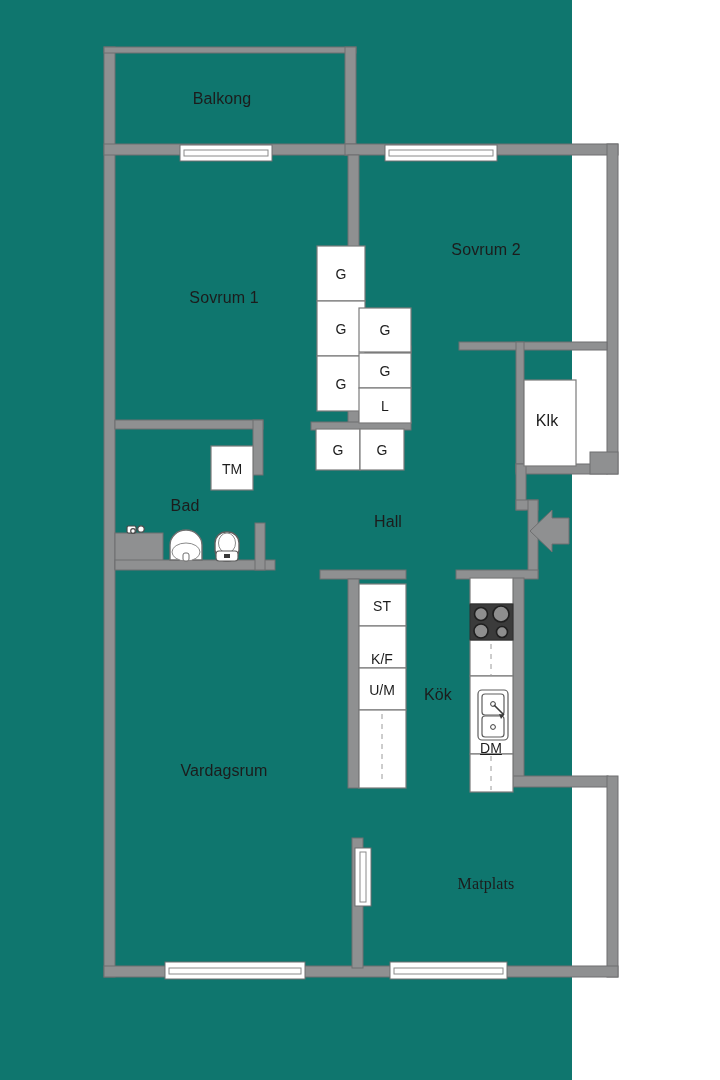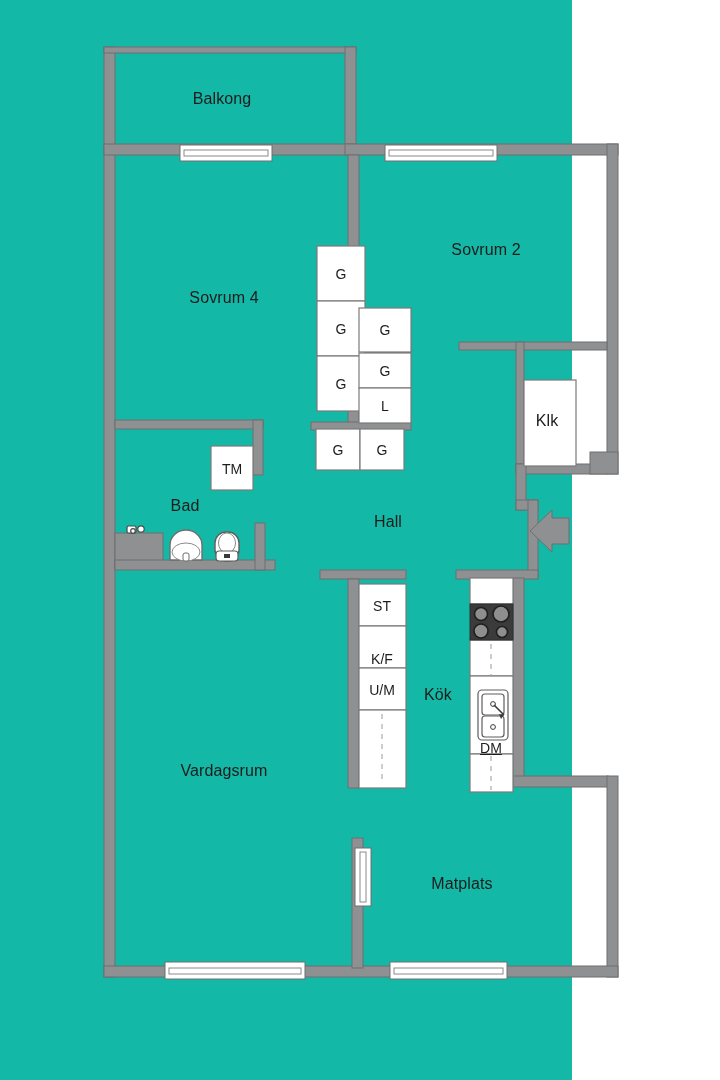--- a/index.html
+++ b/index.html
@@ -11,21 +11,21 @@
     width: 720px;
     height: 1080px;
     font-family: "Liberation Sans", sans-serif;
     color: #1a1a1a;
     overflow: hidden;
   }
   #floorplan-root {
     position: relative;
     width: 572px;
     height: 1080px;
-    background: #14b8a6;
+    background: #0f766e;
   }
   #plan-svg {
     position: absolute;
     left: 0;
     top: 0;
     width: 720px;
     height: 1080px;
   }
   .room-label {
     position: absolute;
@@ -220,28 +220,28 @@
       <circle cx="133" cy="531" r="2.3"></circle>
     </g>
 
     <g>
       <path d="M569,518 L569,544 L552,544 L552,552 L530,531 L552,510 L552,518 Z" fill="#8f9091" stroke="#6e6f70" stroke-width="1"></path>
     </g>
 
   </svg>
 
   <div class="room-label" style="left:222px; top:99px;">Balkong</div>
-  <div class="room-label" style="left:224px; top:298px;">Sovrum 4</div>
+  <div class="room-label" style="left:224px; top:298px;">Sovrum 1</div>
   <div class="room-label" style="left:486px; top:250px;text-align:center;">Sovrum 2</div>
   <div class="room-label" style="left:185px; top:506px;">Bad</div>
   <div class="room-label" style="left:388px; top:506px;margin-top:16px;">Hall</div>
   <div class="room-label" style="left:547px; top:421px;">Klk</div>
   <div class="room-label" style="left:438px; top:695px;">Kök</div>
   <div class="room-label" style="left:224px; top:771px;">Vardagsrum</div>
-  <div class="room-label" style="left:462px; top:884px;">Matplats</div>
+  <div class="room-label" style="left:486px; top:884px;font-family:Liberation Serif, serif;">Matplats</div>
 
   <div class="unit-label" style="left:341px; top:274px;">G</div>
   <div class="unit-label" style="left:341px; top:329px;">G</div>
   <div class="unit-label" style="left:341px; top:384px;">G</div>
 
   <div class="unit-label" style="left:385px; top:330px;">G</div>
   <div class="unit-label" style="left:385px; top:371px;">G</div>
   <div class="unit-label" style="left:385px; top:406px;">L</div>
 
   <div class="unit-label" style="left:338px; top:450px;">G</div>

